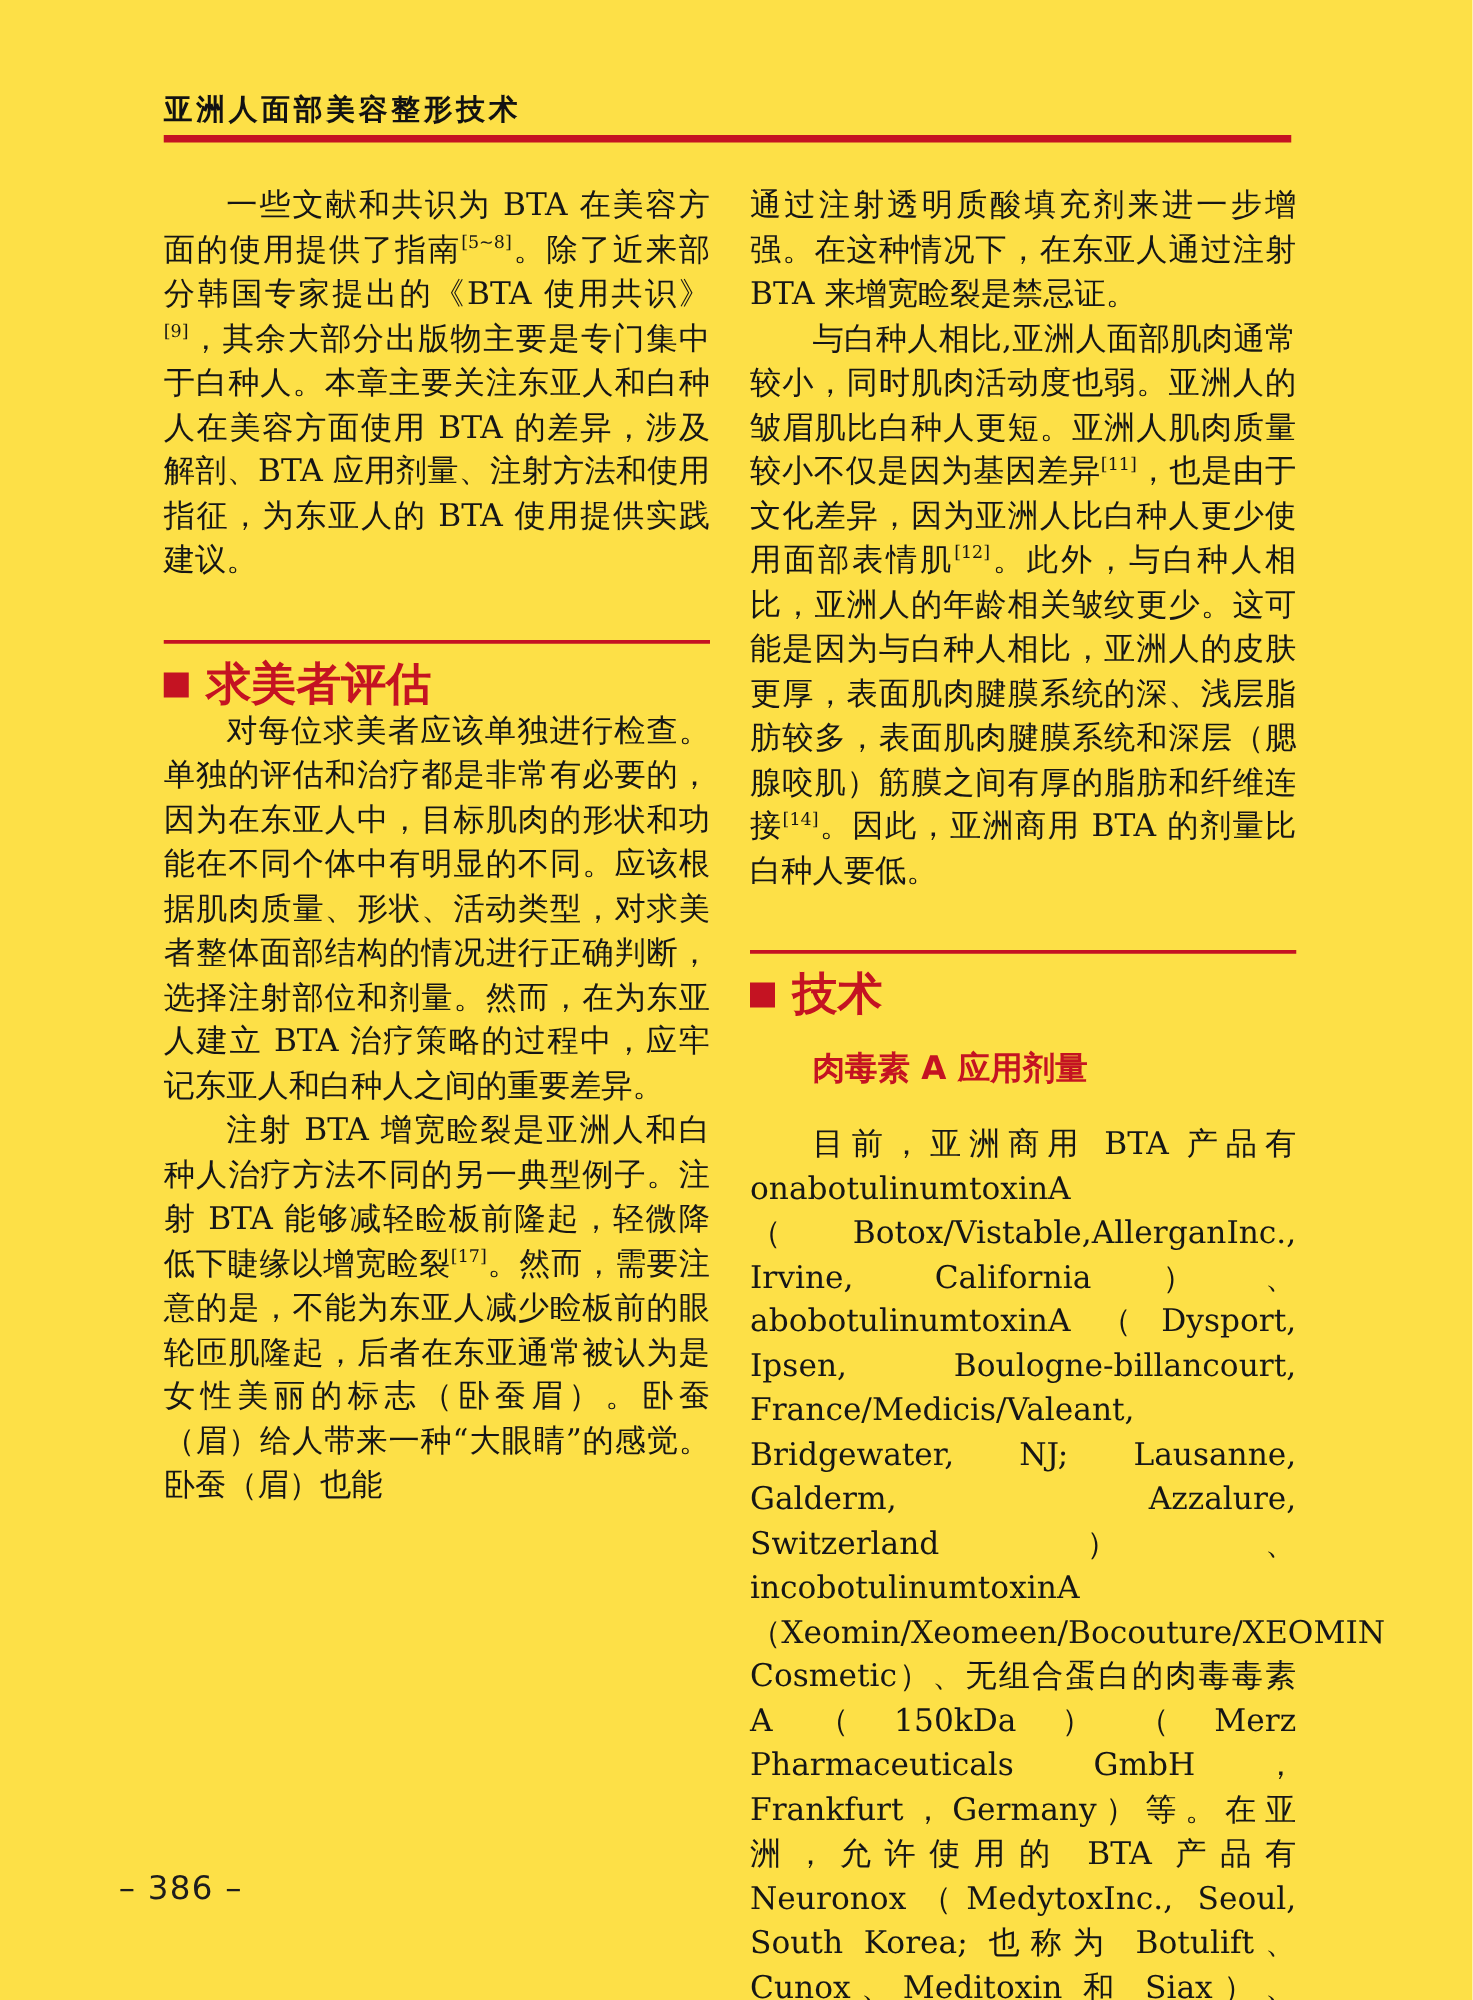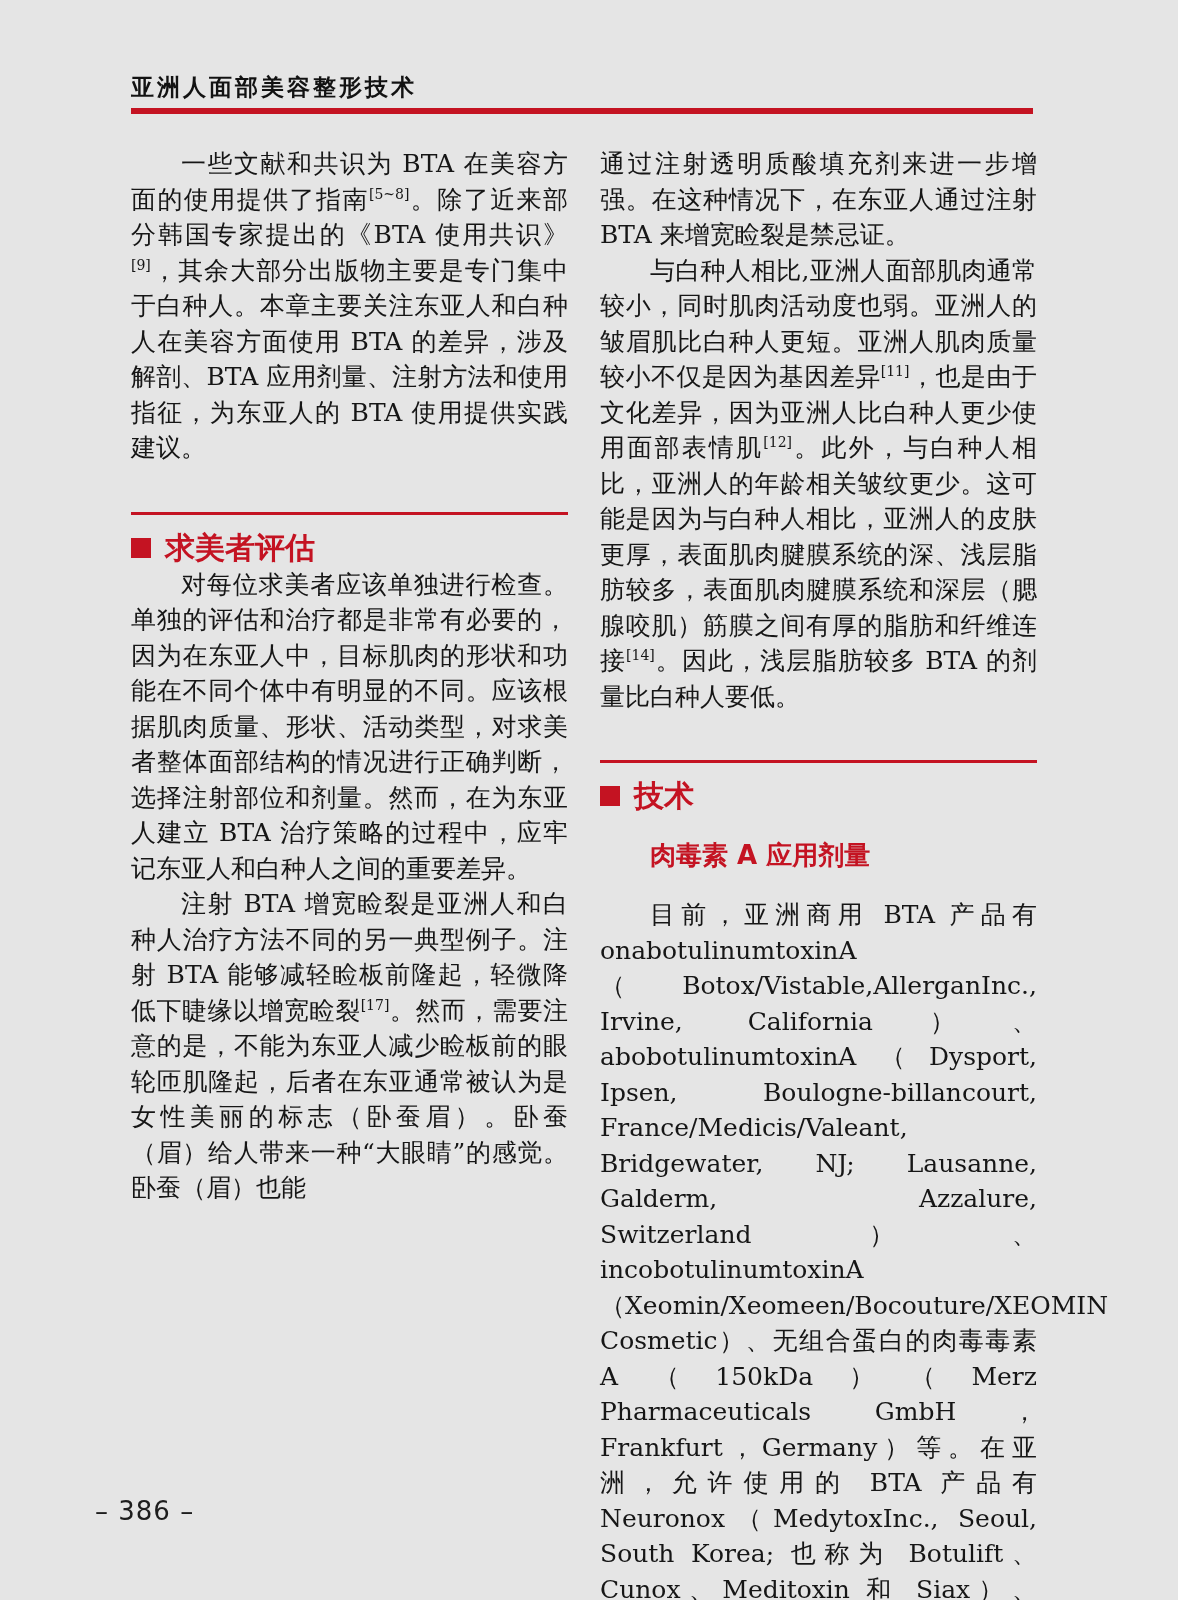--- a/index.html
+++ b/index.html
@@ -4,21 +4,21 @@
 <style>
   html, body {
     margin: 0;
     padding: 0;
     background: #ffffff;
   }
   .page {
     position: relative;
     width: 1178px;
     height: 1600px;
-    background: #e5e5e5;
+    background: #fde047;
     overflow: hidden;
     color: #1a1a1a;
     font-family: "DejaVu Serif", "Liberation Serif", serif;
   }
   .running-header {
     position: absolute;
     left: 131px;
     top: 72px;
     font-family: "DejaVu Sans", "Liberation Sans", sans-serif;
     font-weight: bold;
@@ -68,21 +68,21 @@
     margin: 46px 0 0 0;
   }
   .section-heading {
     display: flex;
     align-items: center;
     gap: 14px;
     margin: 14px 0 0 0;
     color: #c41322;
     font-family: "DejaVu Sans", "Liberation Sans", sans-serif;
     font-weight: bold;
-    font-size: 30px;
+    font-size: 36px;
     line-height: 38px;
   }
   .section-heading .square {
     width: 20px;
     height: 20px;
     background: #c41322;
     flex: 0 0 auto;
   }
   .sub-heading {
     margin: 24px 0 26px 50px;
@@ -118,21 +118,21 @@
         <div class="section-rule"></div>
         <h2 class="section-heading">
           <span class="square"></span>
           <span>求美者评估</span>
         </h2>
         <p class="para indent"><span>对每位求美者应该单独进行检查。单独的评估和治疗都是非常有必要的，因为在东亚人中，目标肌肉的形状和功能在不同个体中有明显的不同。应该根据肌肉质量、形状、活动类型，对求美者整体面部结构的情况进行正确判断，选择注射部位和剂量。然而，在为东亚人建立 BTA 治疗策略的过程中，应牢记东亚人和白种人之间的重要差异。</span></p>
         <p class="para indent"><span>注射 BTA 增宽睑裂是亚洲人和白种人治疗方法不同的另一典型例子。注射 BTA 能够减轻睑板前隆起，轻微降低下睫缘以增宽睑裂</span><sup>[17]</sup><span>。然而，需要注意的是，不能为东亚人减少睑板前的眼轮匝肌隆起，后者在东亚通常被认为是女性美丽的标志（卧蚕眉）。卧蚕（眉）给人带来一种“大眼睛”的感觉。卧蚕（眉）也能</span></p>
       </div>
     <div class="column" id="col-right">
         <p class="para"><span>通过注射透明质酸填充剂来进一步增强。在这种情况下，在东亚人通过注射 BTA 来增宽睑裂是禁忌证。</span></p>
-        <p class="para indent"><span>与白种人相比,亚洲人面部肌肉通常较小，同时肌肉活动度也弱。亚洲人的皱眉肌比白种人更短。亚洲人肌肉质量较小不仅是因为基因差异</span><sup>[11]</sup><span>，也是由于文化差异，因为亚洲人比白种人更少使用面部表情肌</span><sup>[12]</sup><span>。此外，与白种人相比，亚洲人的年龄相关皱纹更少。这可能是因为与白种人相比，亚洲人的皮肤更厚，表面肌肉腱膜系统的深、浅层脂肪较多，表面肌肉腱膜系统和深层（腮腺咬肌）筋膜之间有厚的脂肪和纤维连接</span><sup>[14]</sup><span>。因此，浅层脂肪较多 BTA 的剂量比白种人要低。</span></p>
+        <p class="para indent"><span>与白种人相比,亚洲人面部肌肉通常较小，同时肌肉活动度也弱。亚洲人的皱眉肌比白种人更短。亚洲人肌肉质量较小不仅是因为基因差异</span><sup>[11]</sup><span>，也是由于文化差异，因为亚洲人比白种人更少使用面部表情肌</span><sup>[12]</sup><span>。此外，与白种人相比，亚洲人的年龄相关皱纹更少。这可能是因为与白种人相比，亚洲人的皮肤更厚，表面肌肉腱膜系统的深、浅层脂肪较多，表面肌肉腱膜系统和深层（腮腺咬肌）筋膜之间有厚的脂肪和纤维连接</span><sup>[14]</sup><span>。因此，亚洲商用 BTA 的剂量比白种人要低。</span></p>
         <div class="section-rule"></div>
         <h2 class="section-heading">
           <span class="square"></span>
           <span>技术</span>
         </h2>
         <h3 class="sub-heading">肉毒素 A 应用剂量</h3>
         <p class="para indent"><span>目前，亚洲商用 BTA 产品有 onabotulinumtoxinA（Botox/Vistable,AllerganInc., Irvine, California）、abobotulinumtoxinA（Dysport, Ipsen, Boulogne-billancourt, France/Medicis/Valeant, Bridgewater, NJ; Lausanne, Galderm, Azzalure, Switzerland）、incobotulinumtoxinA（Xeomin/Xeomeen/Bocouture/XEOMIN Cosmetic）、无组合蛋白的肉毒毒素 A（150kDa）（Merz Pharmaceuticals GmbH，Frankfurt，Germany）等。在亚洲，允许使用的 BTA 产品有 Neuronox（MedytoxInc., Seoul, South Korea; 也称为 Botulift、Cunox、Meditoxin 和 Siax）、Prosigne（CBTX-A; 中国兰州生物产品有限公司）、Regenox（HugelPharma, South Korea, 也称为 Botulax、Zentox）、Nabota（Daewoong Pharmaceutical Co. Ltd., Seoul, South Korea）、</span></p>
       </div>
   </div>
 

